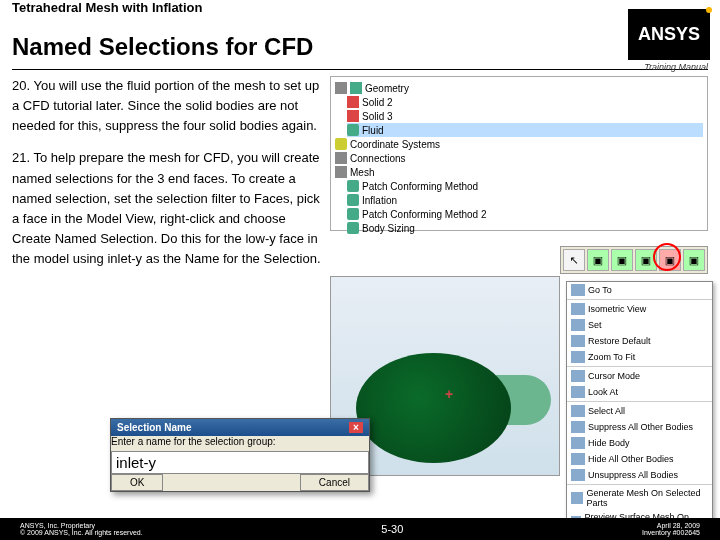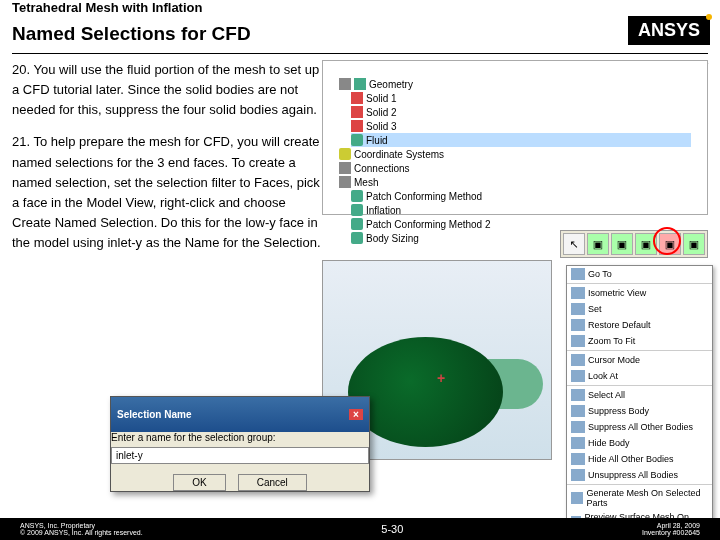--- a/index.html
+++ b/index.html
@@ -1,29 +1,29 @@
 <!DOCTYPE html>
 <html><head>
 <meta charset="utf-8">
 <style>
 * { box-sizing: border-box; margin: 0; padding: 0; }
 body { width: 720px; height: 540px; font-family: Arial, sans-serif; background: #fff; position: relative; overflow: hidden; }
 .header { padding: 0 12px 4px; }
 .subtitle { font-size: 13px; font-weight: bold; color: #000; }
-.title { font-size: 19px; font-weight: bold; color: #000; margin-top: 8px; }
-.logo { position: absolute; top: 16px; right: 10px; background: #000; color: #fff; font-weight: bold; font-size: 18px; padding: 4px 10px; font-family: Arial; }
+.title { font-size: 24px; font-weight: bold; color: #000; margin-top: 18px; }
+.logo { position: absolute; top: 9px; right: 10px; background: #000; color: #fff; font-weight: bold; font-size: 18px; padding: 15px 10px; font-family: Arial; }
 .logo::after { content: ''; position: absolute; top: -2px; right: -2px; width: 6px; height: 6px; background: #f7b500; border-radius: 50%; }
 .training { position: absolute; top: 42px; right: 12px; font-size: 9px; font-style: italic; color: #333; margin-top: 20px; }
-.content { display: flex; padding: 6px 12px; }
+.content { display: flex; padding: 6px 12px; gap: 8px; }
 .left { width: 310px; font-size: 13px; color: #000; line-height: 1.55; }
 .step { margin-bottom: 12px; }
 .step-num { display: inline; }
 .step-body { display: inline; }
 .right { flex: 1; position: relative; }
-.tree { border: 1px solid #aaa; background: #fff; font-size: 10px; padding: 16px; height: 155px; }
+.tree { border: 1px solid #aaa; background: #fff; font-size: 10px; padding: 4px; height: 155px; }
 .tree-item { display: flex; align-items: center; padding: 1px 0; }
 .tree-item.l1 { margin-left: 12px; }
 .ticon { width: 12px; height: 12px; margin-right: 3px; display: inline-block; }
 .ticon.cube { background: #4a8; }
 .ticon.x { background: #d44; }
 .ticon.green { background: #4a8; border-radius: 2px; }
 .ticon.yellow { background: #cc3; border-radius: 2px; }
 .ticon.folder { background: #888; }
 .tree-item.sel { background: #bdf; }
 .toolbar { position: absolute; top: 170px; right: 0; display: flex; gap: 2px; border: 1px solid #999; padding: 2px; background: #ece9d8; }
@@ -33,25 +33,25 @@
 .tb-circle { position: absolute; top: 167px; right: 27px; width: 28px; height: 28px; border: 2px solid red; border-radius: 50%; pointer-events: none; }
 .model-view { position: absolute; top: 200px; left: 0; width: 230px; height: 200px; border: 1px solid #999; background: linear-gradient(#e8eef5, #cfe0ea); }
 .circle-face { position: absolute; bottom: 12px; left: 25px; width: 155px; height: 110px; background: radial-gradient(circle at 40% 40%, #0a6b2a, #043d16); border-radius: 50%; }
 .cyl { position: absolute; bottom: 50px; right: 8px; width: 55px; height: 50px; background: #6bb58f; border-radius: 0 30px 30px 0; }
 .plus { position: absolute; top: 55%; left: 50%; color: #c44; font-size: 14px; font-weight: bold; }
 .ctx-menu { position: absolute; top: 205px; right: -5px; width: 147px; background: #fff; border: 1px solid #888; font-size: 9px; box-shadow: 2px 2px 4px rgba(0,0,0,0.3); }
 .ctx-item { display: flex; align-items: center; padding: 2px 4px; }
 .ctx-sep { border-top: 1px solid #ccc; margin: 1px 0; }
 .ctx-icon { width: 14px; height: 12px; margin-right: 3px; display: inline-block; background: #8ac; }
 .dialog { position: absolute; bottom: 48px; left: 110px; width: 260px; border: 1px solid #555; background: #ece9d8; font-size: 10px; box-shadow: 3px 3px 6px rgba(0,0,0,0.4); }
-.dlg-title { background: linear-gradient(#3a6ea5, #1d4e8c); color: #fff; padding: 12px 6px; display: flex; justify-content: space-between; font-weight: bold; }
+.dlg-title { background: linear-gradient(#3a6ea5, #1d4e8c); color: #fff; padding: 3px 6px; display: flex; justify-content: space-between; font-weight: bold; }
 .dlg-close { background: #d44; color: #fff; width: 14px; text-align: center; cursor: pointer; }
 .dlg-body { padding: 0; }
-.dlg-input { width: 100%; border: 1px solid #888; padding: 2px 4px; margin-top: 4px; font-size: 10px; background: #fff; }
-.dlg-btns { display: flex; justify-content: center; gap: 12px; margin-top: 10px; }
+.dlg-input { width: 100%; border: 1px solid #888; padding: 2px 4px; margin-top: 4px; font-size: 15px; background: #fff; }
+.dlg-btns { display: flex; justify-content: space-between; gap: 12px; }
 .dlg-btn { border: 1px solid #888; background: #ece9d8; padding: 2px 18px; font-size: 10px; cursor: pointer; }
 .footer { position: absolute; bottom: 0; left: 0; right: 0; background: #000; color: #fff; display: flex; justify-content: space-between; align-items: center; padding: 4px 20px; font-size: 7px; }
 .footer-center { font-size: 11px; }
 .footer-right { text-align: right; }
 .topline { border-top: 1px solid #000; margin: 4px 12px 0; }
 </style>
 </head>
 <body>
 <div class="header">
   <div class="subtitle">Tetrahedral Mesh with Inflation</div>
@@ -75,24 +75,20 @@
 
   <div class="right">
     <div class="tree">
       <div class="tree-item">
           <span class="ticon folder"></span>
           <span class="ticon cube"></span>
           <span>Geometry</span>
         </div>
       <div class="tree-item l1">
           <span class="ticon x"></span>
-          <span>Solid 1</span>
-        </div>
-      <div class="tree-item l1">
-          <span class="ticon x"></span>
           <span>Solid 2</span>
         </div>
       <div class="tree-item l1">
           <span class="ticon x"></span>
           <span>Solid 3</span>
         </div>
       <div class="tree-item l1 sel">
           <span class="ticon green"></span>
           <span>Fluid</span>
         </div>
@@ -170,24 +166,20 @@
           <span>Cursor Mode</span>
         </div>
       <div class="ctx-item">
           <span class="ctx-icon"></span>
           <span>Look At</span>
         </div>
       <div class="ctx-sep"></div>
       <div class="ctx-item">
           <span class="ctx-icon"></span>
           <span>Select All</span>
-        </div>
-      <div class="ctx-item">
-          <span class="ctx-icon"></span>
-          <span>Suppress Body</span>
         </div>
       <div class="ctx-item">
           <span class="ctx-icon"></span>
           <span>Suppress All Other Bodies</span>
         </div>
       <div class="ctx-item">
           <span class="ctx-icon"></span>
           <span>Hide Body</span>
         </div>
       <div class="ctx-item">

